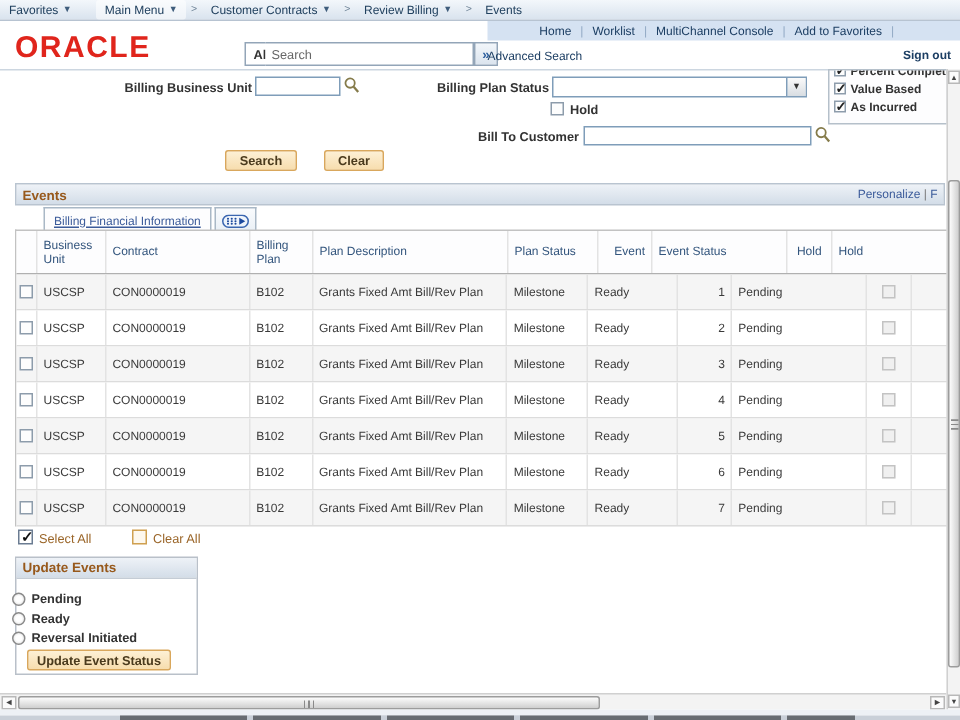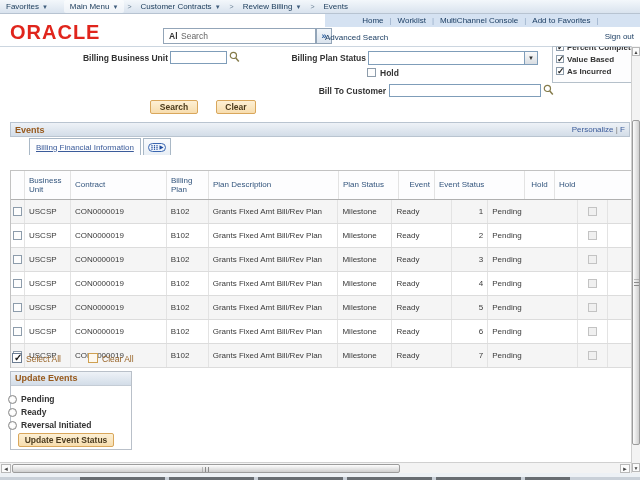--- a/index.html
+++ b/index.html
@@ -19,21 +19,21 @@
   
   .hdr { position:absolute; left:0; top:14px; width:640px; height:33px; background:#fff;
          border-bottom:1px solid #ccd6e0; }
   .logo { position:absolute; left:10px; top:7px; font-size:20px; font-weight:bold; color:#e0251c;
           letter-spacing:1px; }
   .nav-strip { position:absolute; left:325px; right:0; top:0; height:13px; background:#d5e2f2;
     display:flex; align-items:center; justify-content:flex-end; font-size:8px; color:#1c3e63;
     padding-right:6px; gap:6px; white-space:nowrap; }
   .nav-strip a { color:#1c3e63; text-decoration:none; cursor:pointer; }
   .nav-sep { color:#92a9c4; }
-  .signout { font-weight:normal; color:#222;margin-top:32px; }
+  .signout { font-weight:bold; color:#222;margin-top:32px; }
   .scope-select { position:absolute; left:131px; top:14px; width:46px; height:16px;
     border:1px solid #93a5b8; background:#fff; font-size:8.5px; color:#333;
     display:flex; align-items:center;margin-left:32px; }
   .scope-select .txt { flex:1; padding-left:5px; font-weight:bold; }
   .scope-select .arrow { width:12px; border-left:1px solid #b9c4d0; height:100%;
     display:flex; align-items:center; justify-content:center; font-size:6px; color:#444; background:#eef2f6; }
   .search-input { position:absolute; left:177px; top:14px; width:139px; height:16px;
     border:1px solid #93a5b8; border-left:none; font-size:8.5px; padding:0 4px; color:#333;
     font-family:"Liberation Sans", sans-serif; }
   .search-input::placeholder { color:#666; }
@@ -80,21 +80,21 @@
   .personalize .psep { color:#777; }
 
   .tabs { position:absolute; left:11px; top:138px; height:17px; display:flex; gap:2px; align-items:flex-end; }
   .tab { height:17px; padding:0 6px; display:flex; align-items:center; font-size:8px;
     border:1px solid #a9b8c6; border-bottom:none; cursor:pointer; white-space:nowrap; }
   .tab.active { background:linear-gradient(#f9fbfd,#e9eff5); font-weight:bold; color:#333; }
   .tab.inactive { background:#fdfdfe; color:#3b5b9a; text-decoration:underline;margin-left:18px; }
   .tab.icon-tab { background:linear-gradient(#f9fbfd,#e9eff5); padding:0 4px; }
 
   
-  .grid { position:absolute; left:10px; top:170px; width:622px; border-left:1px solid #c2c2c2;
+  .grid { position:absolute; left:10px; top:153px; width:622px; border-left:1px solid #c2c2c2;
     border-top:1px solid #c2c2c2; }
   .tr { display:flex; height:24px; border-bottom:1px solid #dcdcdc; background:#fff; }
   .tr.alt { background:#f5f5f5; }
   .tr.head { height:29px; background:#fdfdfe; border-bottom:1px solid #b0b0b0; }
   .td { padding:0 4px; border-right:1px solid #e3e3e3; display:flex; align-items:center;
     font-size:8px; color:#3a3a3a; white-space:nowrap; overflow:hidden; }
   .tr.head .td { color:#33557d; white-space:normal; line-height:1.15; cursor:pointer; }
   .c-sel { width:14px; padding:0 2px; justify-content:center; }
   .c-bu  { width:46px; }
   .c-con { width:96px; }

